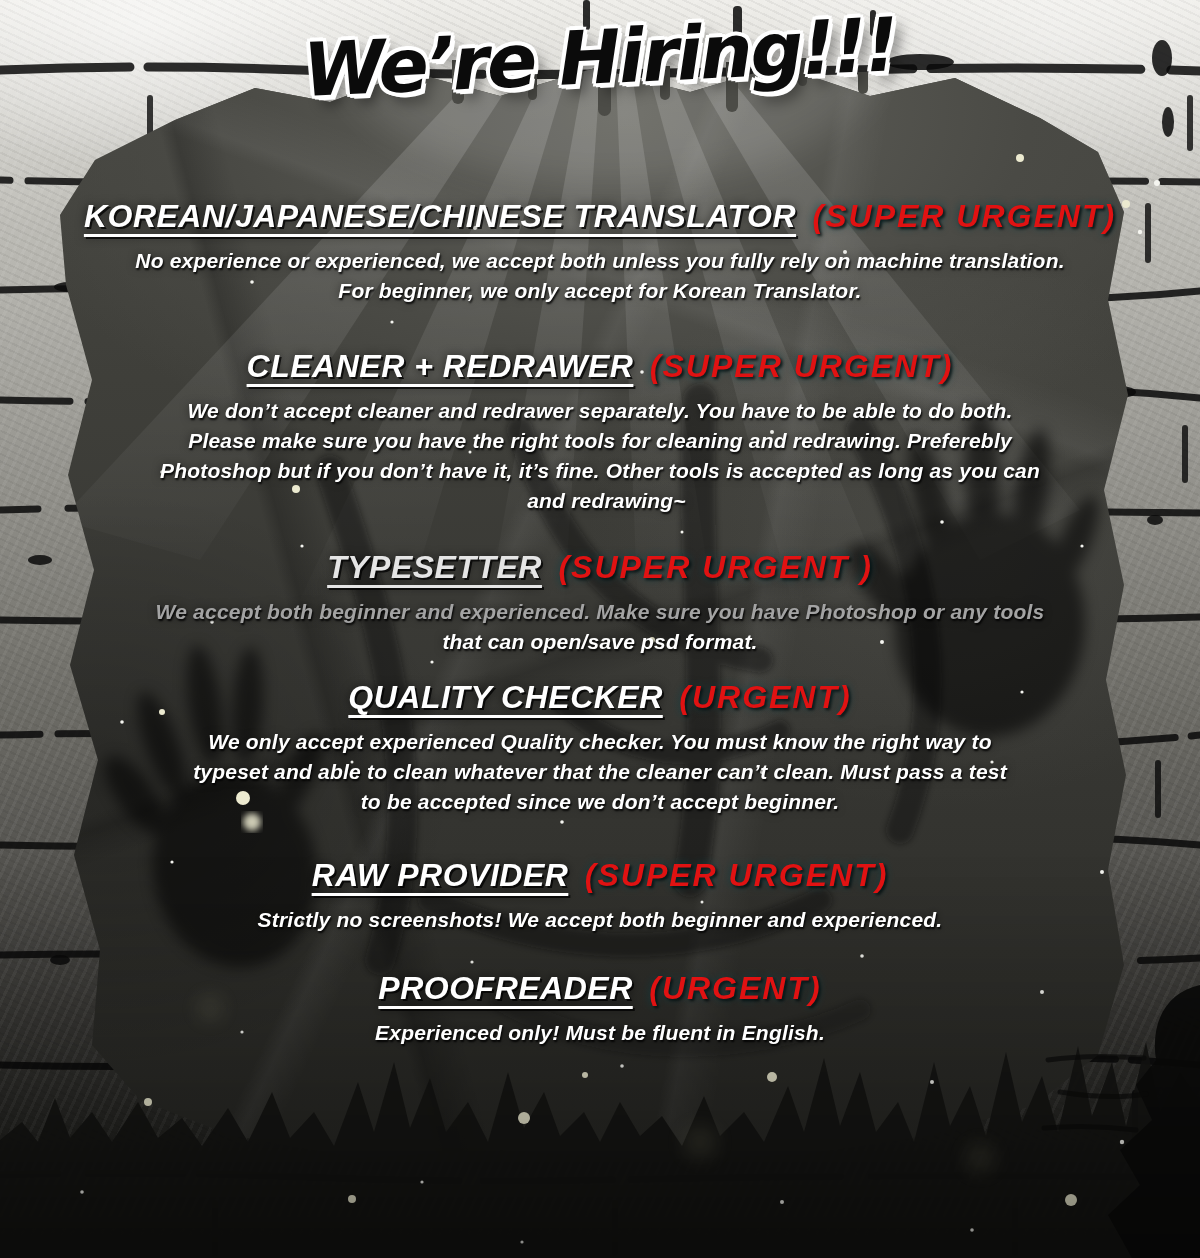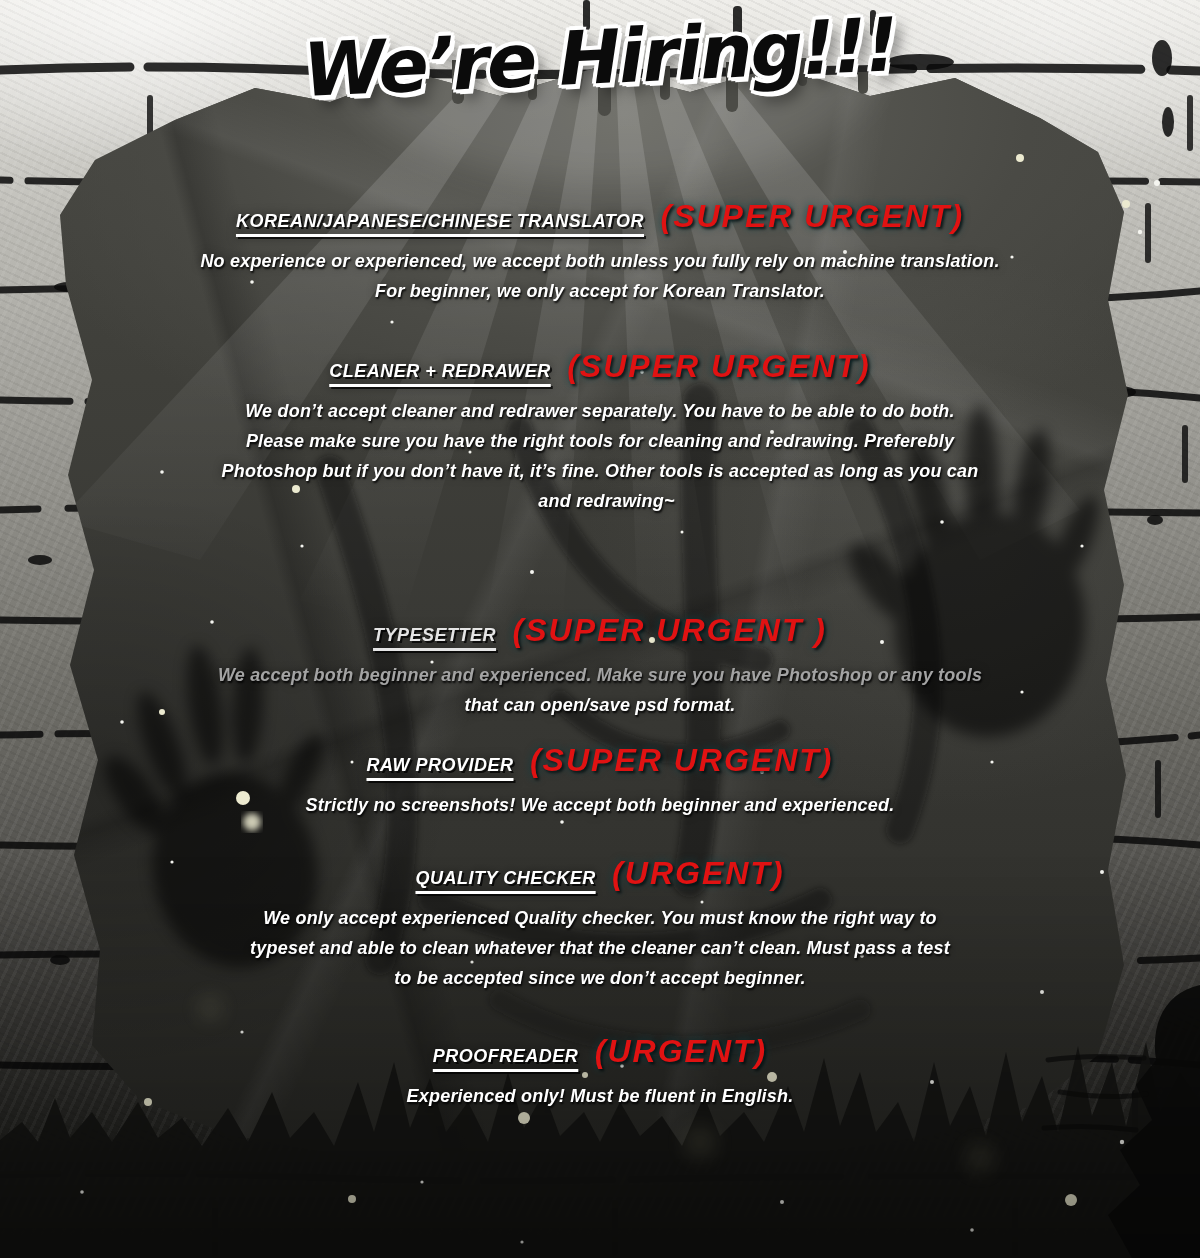--- a/index.html
+++ b/index.html
@@ -52,31 +52,31 @@
   
   .content{position:absolute;left:0;top:196px;width:100%;text-align:center;}
   .title{position:absolute;left:0;top:14px;width:100%;margin:0;text-align:center;
     font-family:"DejaVu Sans","Liberation Sans",sans-serif;
     font-size:74px;font-weight:bold;font-style:italic;letter-spacing:-2px;
     color:#0b0b0b;transform:rotate(-2.5deg);
     text-shadow:-4px 0 0 #fff,4px 0 0 #fff,0 -4px 0 #fff,0 4px 0 #fff,
       -3px -3px 0 #fff,3px -3px 0 #fff,-3px 3px 0 #fff,4px 5px 0 #fff,
       8px 10px 14px rgba(0,0,0,.45);}
   .job{margin:0 auto;}
-  .s1{margin-bottom:40px}.s2{margin-bottom:94px}.s3{margin-bottom:20px}
+  .s1{margin-bottom:40px}.s2{margin-bottom:31px}.s3{margin-bottom:20px}
   .s4{margin-bottom:33px}.s5{margin-bottom:38px}.s6{margin-bottom:0}
   .job-head{line-height:40px;margin-bottom:4px;}
-  .job-title{font-size:18px;font-weight:bold;font-style:italic;color:#fff;
+  .job-title{font-size:32px;font-weight:bold;font-style:italic;color:#fff;
     letter-spacing:.5px;text-decoration:underline;text-decoration-thickness:3px;
     text-underline-offset:7px;
     text-shadow:2px 2px 0 rgba(0,0,0,.75),0 0 10px rgba(0,0,0,.6);}
   .urgency{font-size:32px;font-weight:bold;color:#e01212;letter-spacing:2px;
     margin-left:12px;font-style:italic;
     text-shadow:0 0 9px rgba(12,62,68,.9),2px 2px 3px rgba(0,0,0,.85);}
-  .bl{font-size:18px;line-height:30px;font-weight:bold;font-style:italic;
+  .bl{font-size:21px;line-height:30px;font-weight:bold;font-style:italic;
     color:#fff;letter-spacing:.2px;
     text-shadow:1px 2px 2px rgba(0,0,0,.9),0 0 8px rgba(0,0,0,.5);}
 </style>
 </head>
 <body>
 
 <div class="stage">
 
   <div class="wall"></div>
 
@@ -306,38 +306,38 @@
 
     <section class="job s3">
       <div class="job-head">
         <span class="job-title" style="color: #e5e5e5;">TYPESETTER</span>
         <span class="urgency" style="color: rgb(224, 18, 18);">(SUPER URGENT )</span>
       </div>
       <div class="bl" style="color: #a3a3a3;">We accept both beginner and experienced. Make sure you have Photoshop or any tools</div>
       <div class="bl" style="color: rgb(255, 255, 255);">that can open/save psd format.</div>
     </section>
 
-    <section class="job s4">
-      <div class="job-head">
-        <span class="job-title" style="color: rgb(255, 255, 255);">RAW PROVIDER</span>
-        <span class="urgency" style="color: rgb(224, 18, 18);">(SUPER URGENT)</span>
-      </div>
-      <div class="bl" style="color: rgb(255, 255, 255);">Strictly no screenshots! We accept both beginner and experienced.</div>
-    </section>
-
     <section class="job s5">
       <div class="job-head">
         <span class="job-title" style="color: rgb(255, 255, 255);">QUALITY CHECKER</span>
         <span class="urgency" style="color: rgb(224, 18, 18);">(URGENT)</span>
       </div>
       <div class="bl" style="color: rgb(255, 255, 255);">We only accept experienced Quality checker. You must know the right way to</div>
       <div class="bl" style="color: rgb(255, 255, 255);">typeset and able to clean whatever that the cleaner can’t clean. Must pass a test</div>
       <div class="bl" style="color: rgb(255, 255, 255);">to be accepted since we don’t accept beginner.</div>
     </section>
 
+    <section class="job s4">
+      <div class="job-head">
+        <span class="job-title" style="color: rgb(255, 255, 255);">RAW PROVIDER</span>
+        <span class="urgency" style="color: rgb(224, 18, 18);">(SUPER URGENT)</span>
+      </div>
+      <div class="bl" style="color: rgb(255, 255, 255);">Strictly no screenshots! We accept both beginner and experienced.</div>
+    </section>
+
     <section class="job s6">
       <div class="job-head">
         <span class="job-title" style="color: rgb(255, 255, 255);">PROOFREADER</span>
         <span class="urgency" style="color: rgb(224, 18, 18);">(URGENT)</span>
       </div>
       <div class="bl" style="color: rgb(255, 255, 255);">Experienced only! Must be fluent in English.</div>
     </section>
 
   </div>
 </div>

